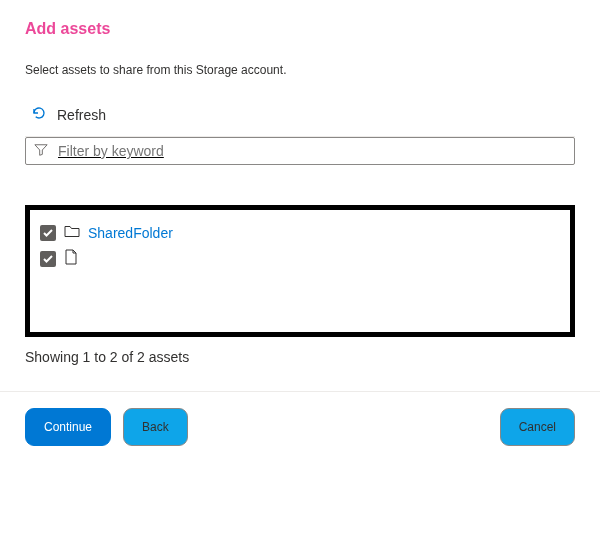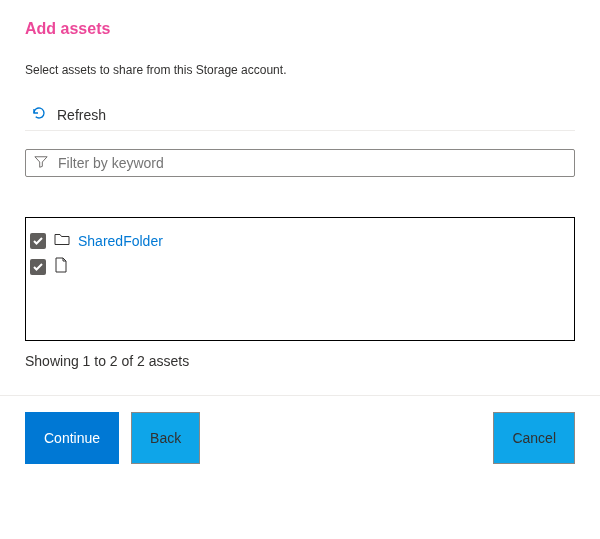--- a/index.html
+++ b/index.html
@@ -18,23 +18,22 @@
     margin: 0 0 25px 0;
     color: #ec4899;
   }
   .instruction {
     font-size: 12px;
     margin-bottom: 26px;
   }
   .toolbar {
     display: flex;
     align-items: flex-start;
-    padding-bottom: 4px;
+    padding-bottom: 10px;
     border-bottom: 1px solid #edebe9;
-    margin-bottom: 18px;
   }
   .refresh-btn {
     display: inline-flex;
     align-items: center;
     gap: 10px;
     border: none;
     background: none;
     cursor: pointer;
     font-size: 14px;
     color: #323130;
@@ -50,40 +49,41 @@
     gap: 8px;
     margin-bottom: 26px;
   }
   .filter-box input {
     border: none;
     outline: none;
     font-size: 14px;
     flex: 1;
     color: #000000;
     background: transparent;
+    text-decoration: underline;
   }
   .breadcrumb-row {
     display: flex;
     align-items: center;
     margin-bottom: 14px;
   }
   .breadcrumb {
     display: flex;
     align-items: center;
     gap: 14px;
     flex: 1;
   }
   .breadcrumb .up-icon { color: #0078d4; }
   .breadcrumb .link { color: #0078d4; cursor: pointer; }
   .breadcrumb .sep { color: #605e5c; }
   .breadcrumb .current { color: #323130; }
   .selected-count { font-weight: 600; }
   .list-box {
-    border: 1px solid #000000;
-    padding: 10px 10px 60px 4px;
+    border: 5px solid #000000;
+    padding: 10px 10px 60px 10px;
     margin-bottom: 12px;
   }
   .list-row {
     display: flex;
     align-items: center;
     gap: 8px;
     padding: 4px 0;
   }
   .chk {
     width: 16px; height: 16px;
@@ -102,23 +102,23 @@
   .sep-line {
     border-top: 1px solid #edebe9;
     margin: 0 -25px 16px -25px;
   }
   .footer {
     display: flex;
     gap: 12px;
   }
   .footer .spacer { flex: 1; }
   .btn {
-    font-size: 14px;
-    padding: 17px 18px;
-    border-radius: 0;
+    font-size: 12px;
+    padding: 11px 18px;
+    border-radius: 9px;
     cursor: pointer;
     font-family: inherit;
   }
   .btn-primary {
     background: #0078d4;
     color: #fff;
     border: 1px solid #0078d4;
   }
   .btn-secondary {
     background: #0ea5e9;

